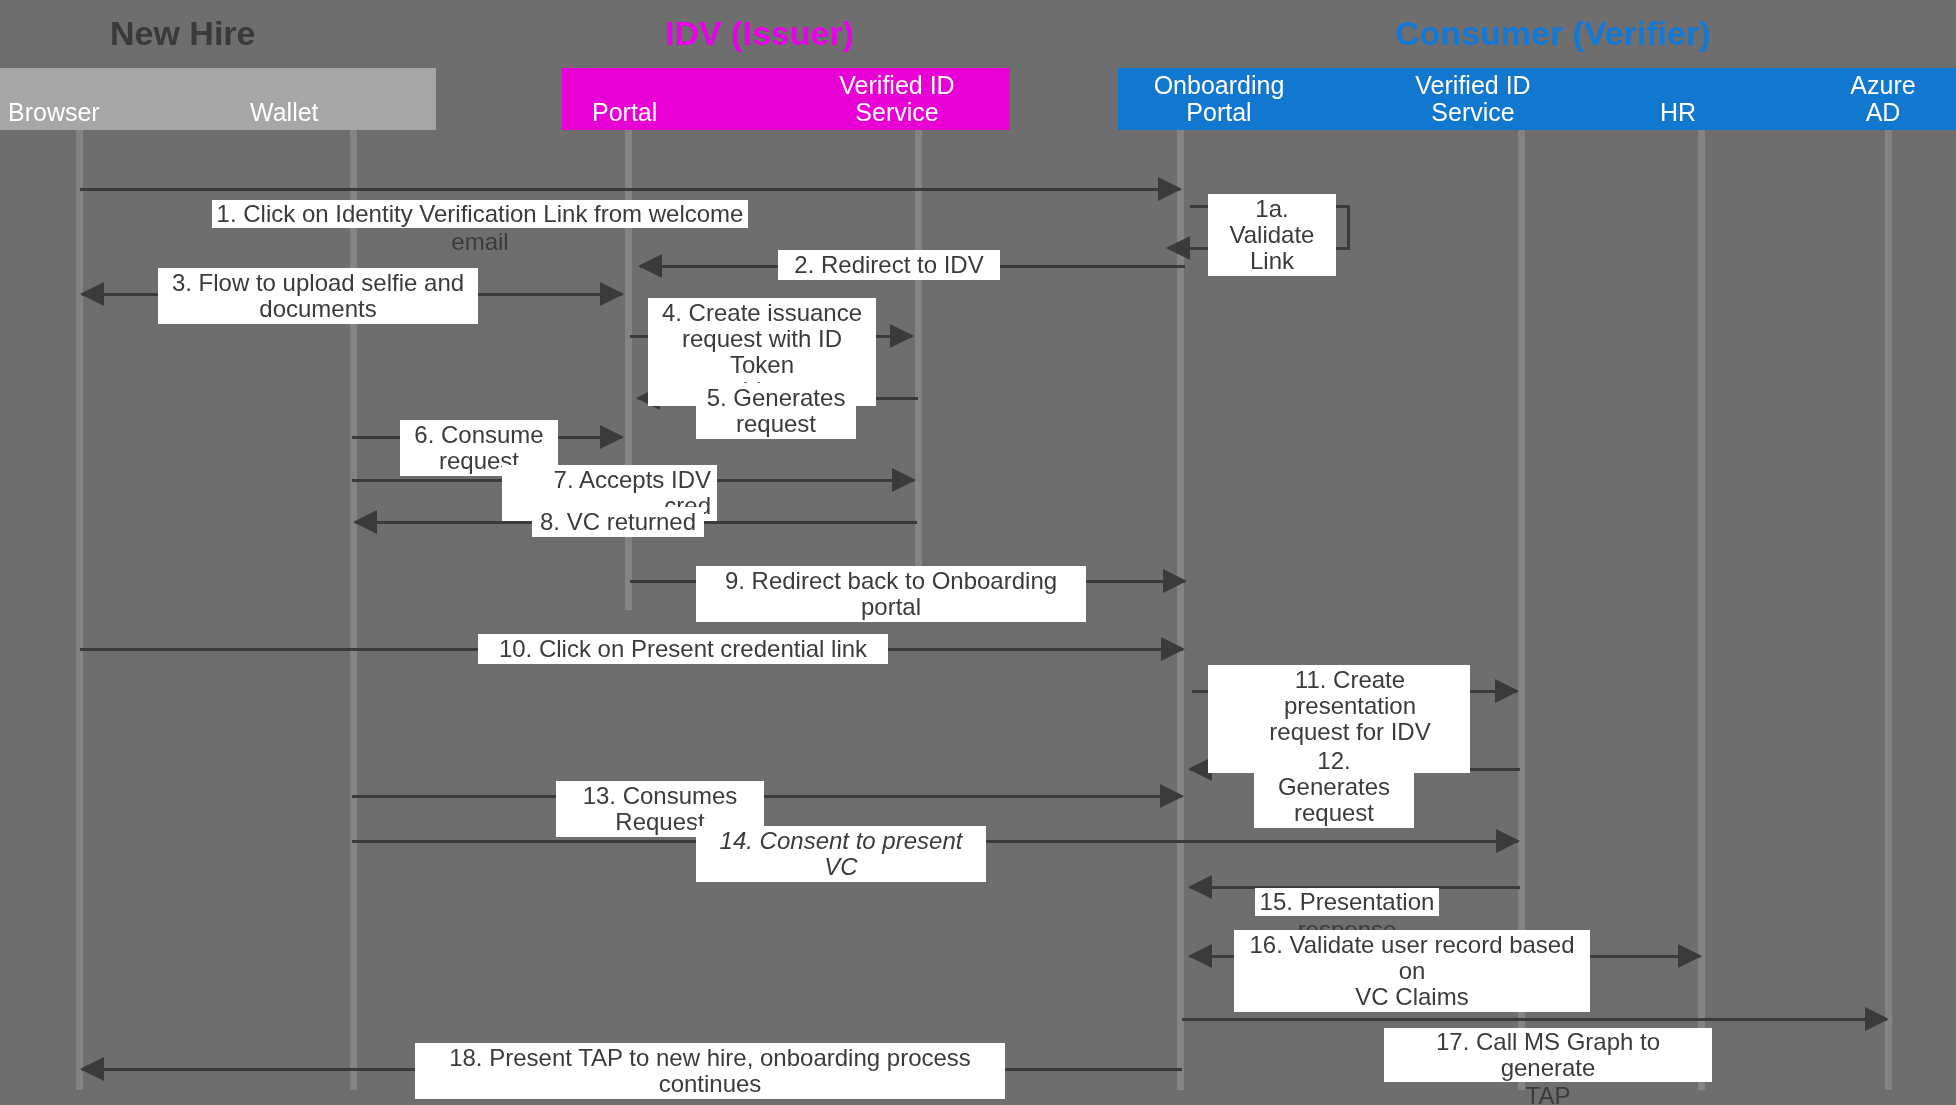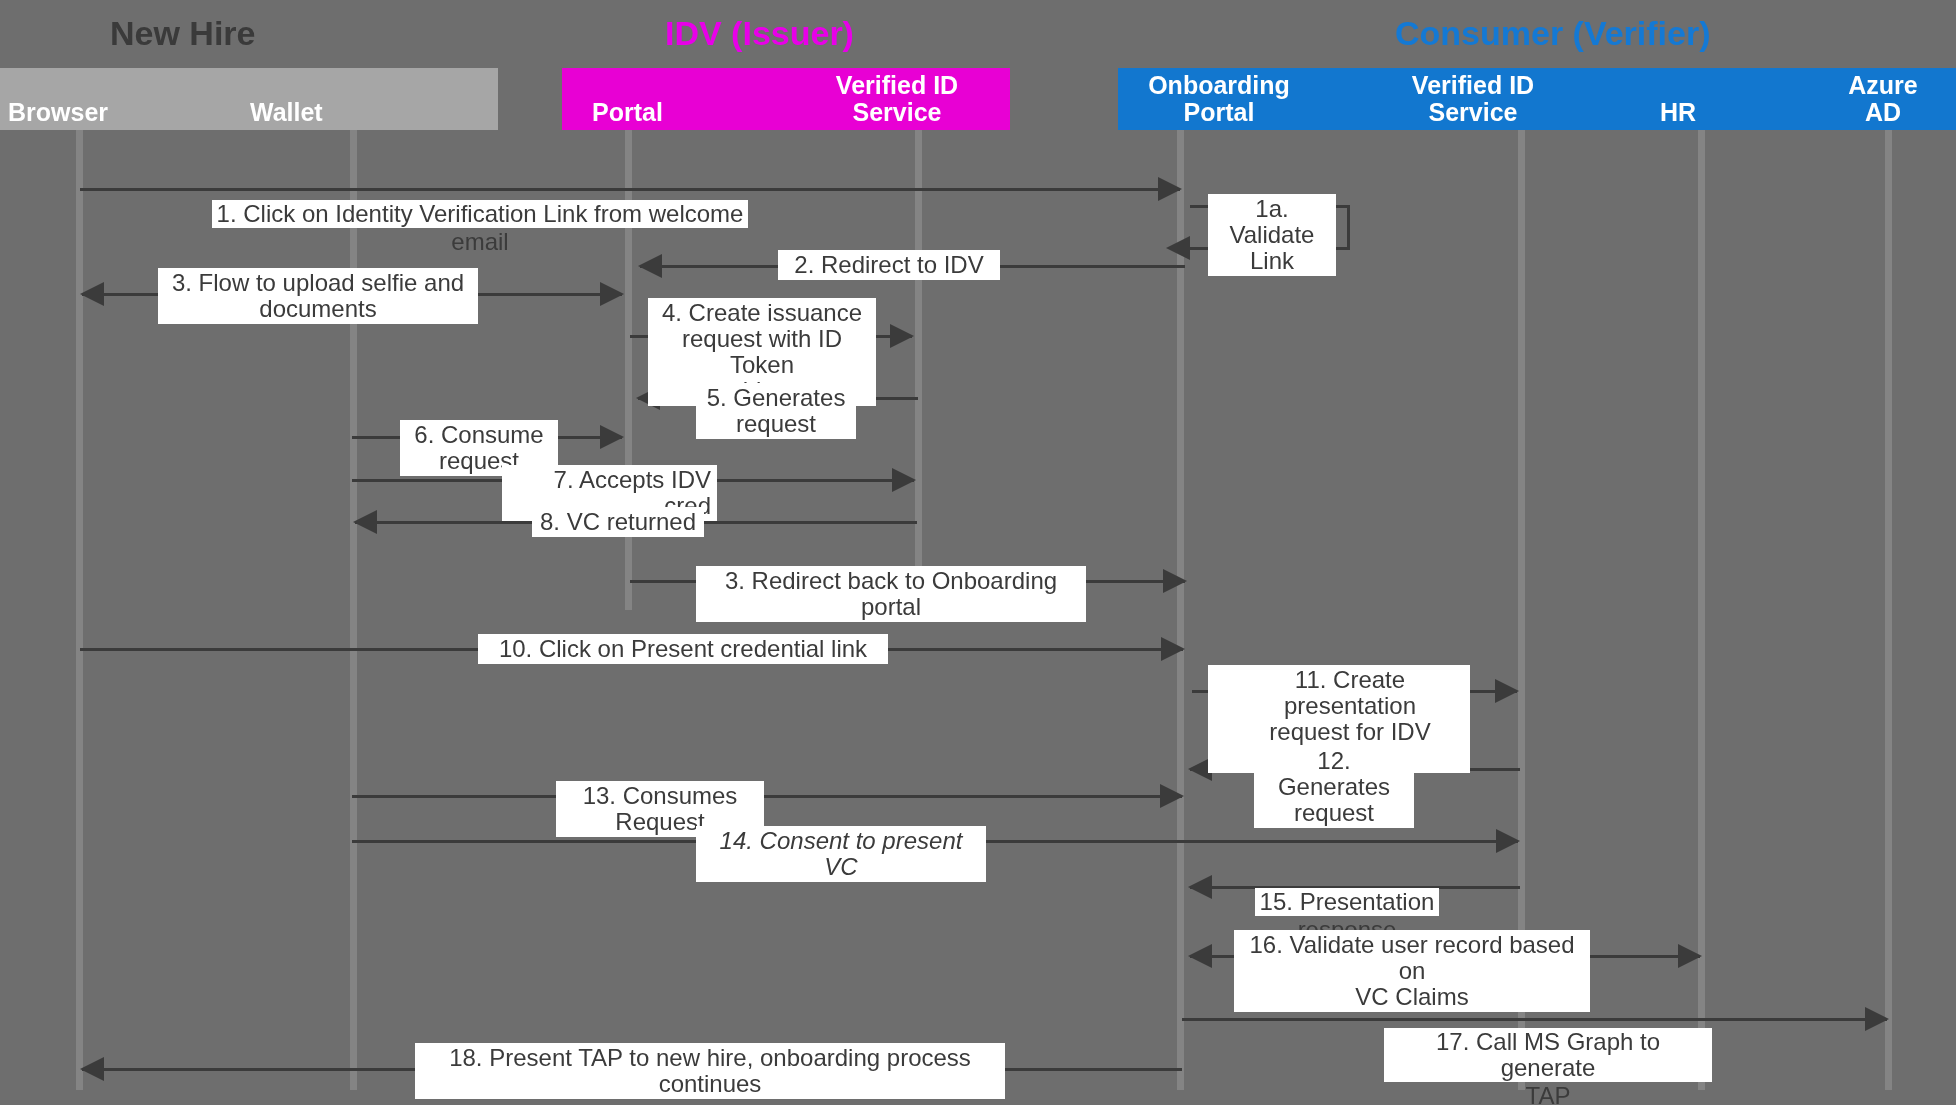--- a/index.html
+++ b/index.html
@@ -23,28 +23,28 @@
   .gt-newhire{left:110px;top:14px;color:#3a3a3a;}
   .gt-idv{left:665px;top:14px;color:#e800e8;}
   .gt-consumer{left:1395px;top:14px;color:#1479d4;}
 
   
   .hdr{
     position:absolute;
     top:68px;height:62px;
     box-sizing:border-box;
   }
-  .hdr-newhire{left:0px;width:498px;background:#a6a6a6;}
+  .hdr-newhire{left:0px;width:436px;background:#a6a6a6;}
   .hdr-idv{left:562px;width:448px;background:#e800d4;}
   .hdr-consumer{left:1118px;width:838px;background:#1277cf;}
 
   .hdr-label{
     position:absolute;
     color:#ffffff;
-    font-weight:bold;
+    font-weight:normal;
     font-size:25px;
     line-height:27px;
     text-align:center;
     white-space:pre-line;
   }
   .hdr-label.bottom{bottom:4px;}
   .hdr-label.mid{top:50%;transform:translateY(-50%);}
 
   
   .lifeline{
@@ -210,21 +210,21 @@
   <div class="msg" style="left:355px;width:562px;top:521px;">
     <div class="line"></div>
     <div class="arrowhead left" style="left:-2px;"></div>
   </div>
   <div class="msg-label" style="left:532px;top:507px;width:172px;">8. VC returned</div>
 
   <div class="msg" style="left:630px;width:555px;top:580px;">
     <div class="line"></div>
     <div class="arrowhead right" style="right:-2px;"></div>
   </div>
-  <div class="msg-label" style="left:696px;top:566px;width:390px;">3. Redirect back to Onboarding portal</div>
+  <div class="msg-label" style="left:696px;top:566px;width:390px;">9. Redirect back to Onboarding portal</div>
 
   <div class="msg" style="left:80px;width:1103px;top:648px;">
     <div class="line"></div>
     <div class="arrowhead right" style="right:-2px;"></div>
   </div>
   <div class="msg-label" style="left:478px;top:634px;width:410px;">10.  Click on Present credential link</div>
 
   <div class="msg" style="left:1192px;width:325px;top:690px;">
     <div class="line"></div>
     <div class="arrowhead right" style="right:-2px;"></div>

